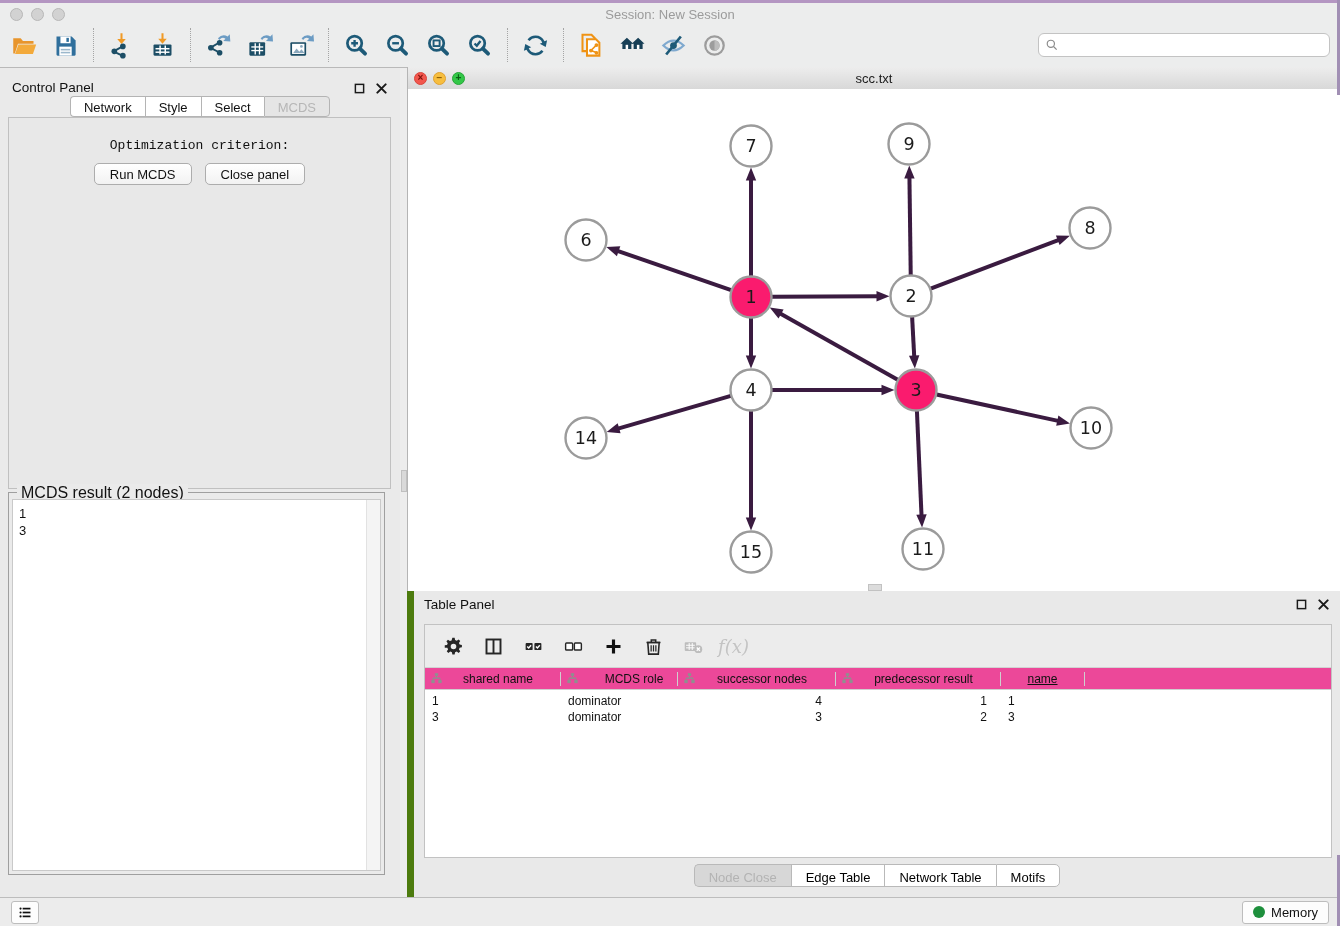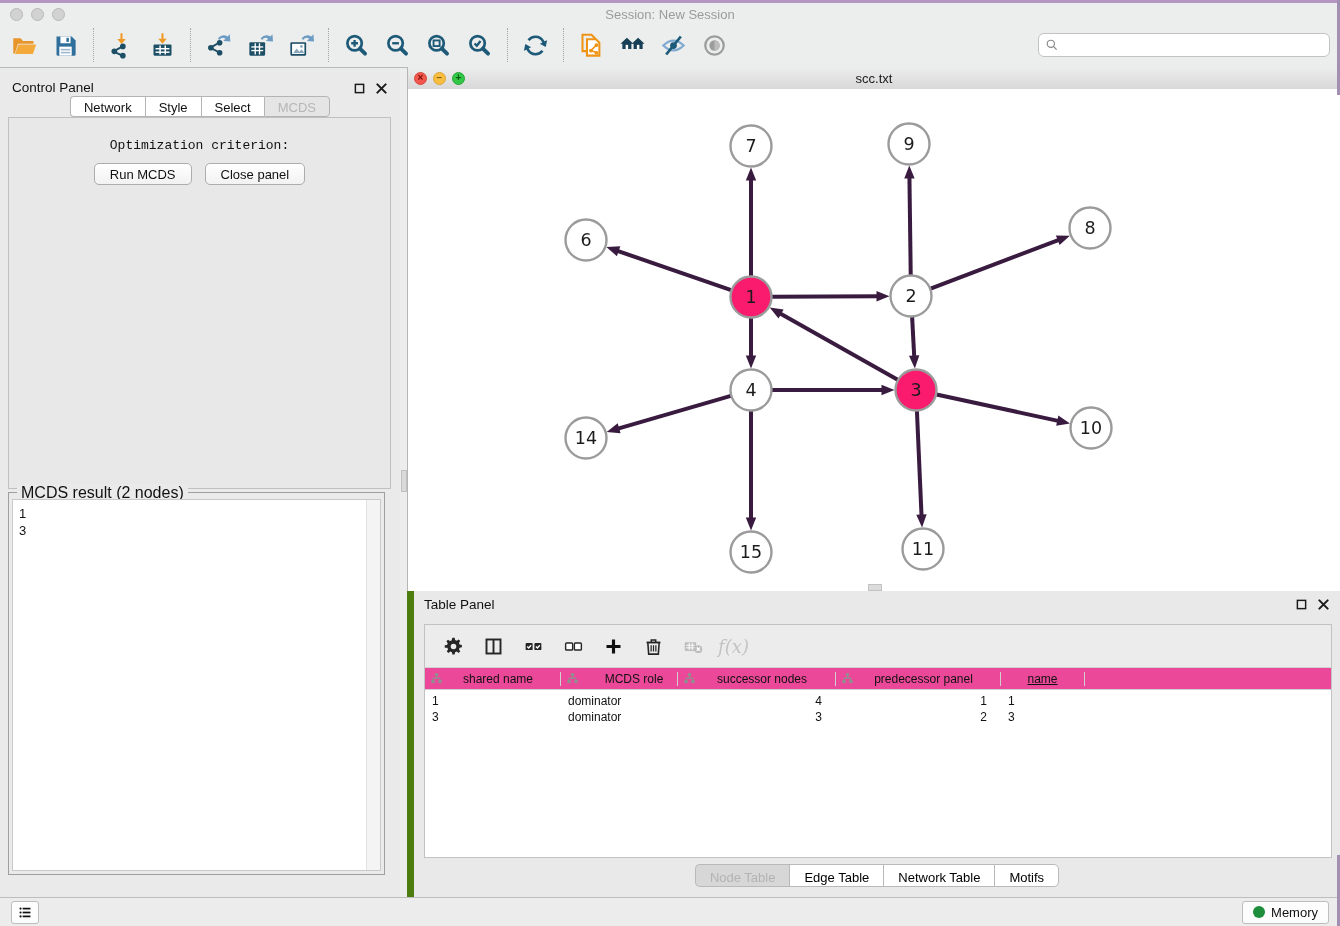--- a/index.html
+++ b/index.html
@@ -530,21 +530,21 @@
         </div>
         <div class="th-cell" style="width: 165px;">
           <svg viewBox="0 0 12 12">
             <g fill="#8f8f8f">
               <rect x="4.2" y="0.2" width="3.6" height="3"></rect>
               <rect x="0.4" y="7.6" width="3.6" height="3.4"></rect>
               <rect x="8" y="7.6" width="3.6" height="3.4"></rect>
             </g>
             <path d="M6 3.2v2.4M2.2 7.6V5.6h7.6v2M2.2 5.6h7.6" fill="none" stroke="#8f8f8f" stroke-width="1"></path>
           </svg>
-          <span class="th-label">predecessor panel</span>
+          <span class="th-label">predecessor result</span>
         </div>
         <div class="th-cell" style="width: 84px; text-decoration: underline;">
           <span class="th-label">name</span>
         </div>
         <div class="th-cell th-fill"></div>
       </div>
     <div id="tbl-body">
         <div class="tbl-row">
           <div class="td" style="width: 136px;">1</div>
           <div class="td" style="width: 117px;">dominator</div>
@@ -555,21 +555,21 @@
         <div class="tbl-row">
           <div class="td" style="width: 136px;">3</div>
           <div class="td" style="width: 117px;">dominator</div>
           <div class="td num" style="width: 158px;">3</div>
           <div class="td num" style="width: 165px;">2</div>
           <div class="td" style="width: 84px;">3</div>
         </div>
       </div>
   </div>
   <div class="tp-tabs">
-      <button class="tp-tab active">Node Table</button>
+      <button class="tp-tab active">Node Close</button>
       <button class="tp-tab">Edge Table</button>
       <button class="tp-tab">Network Table</button>
       <button class="tp-tab">Motifs</button>
     </div>
 </div>
 
 <div id="status-bar">
   <button class="sb-btn">
     <svg viewBox="0 0 24 24" fill="#111">
         <circle cx="5" cy="6.5" r="1.5"></circle>

